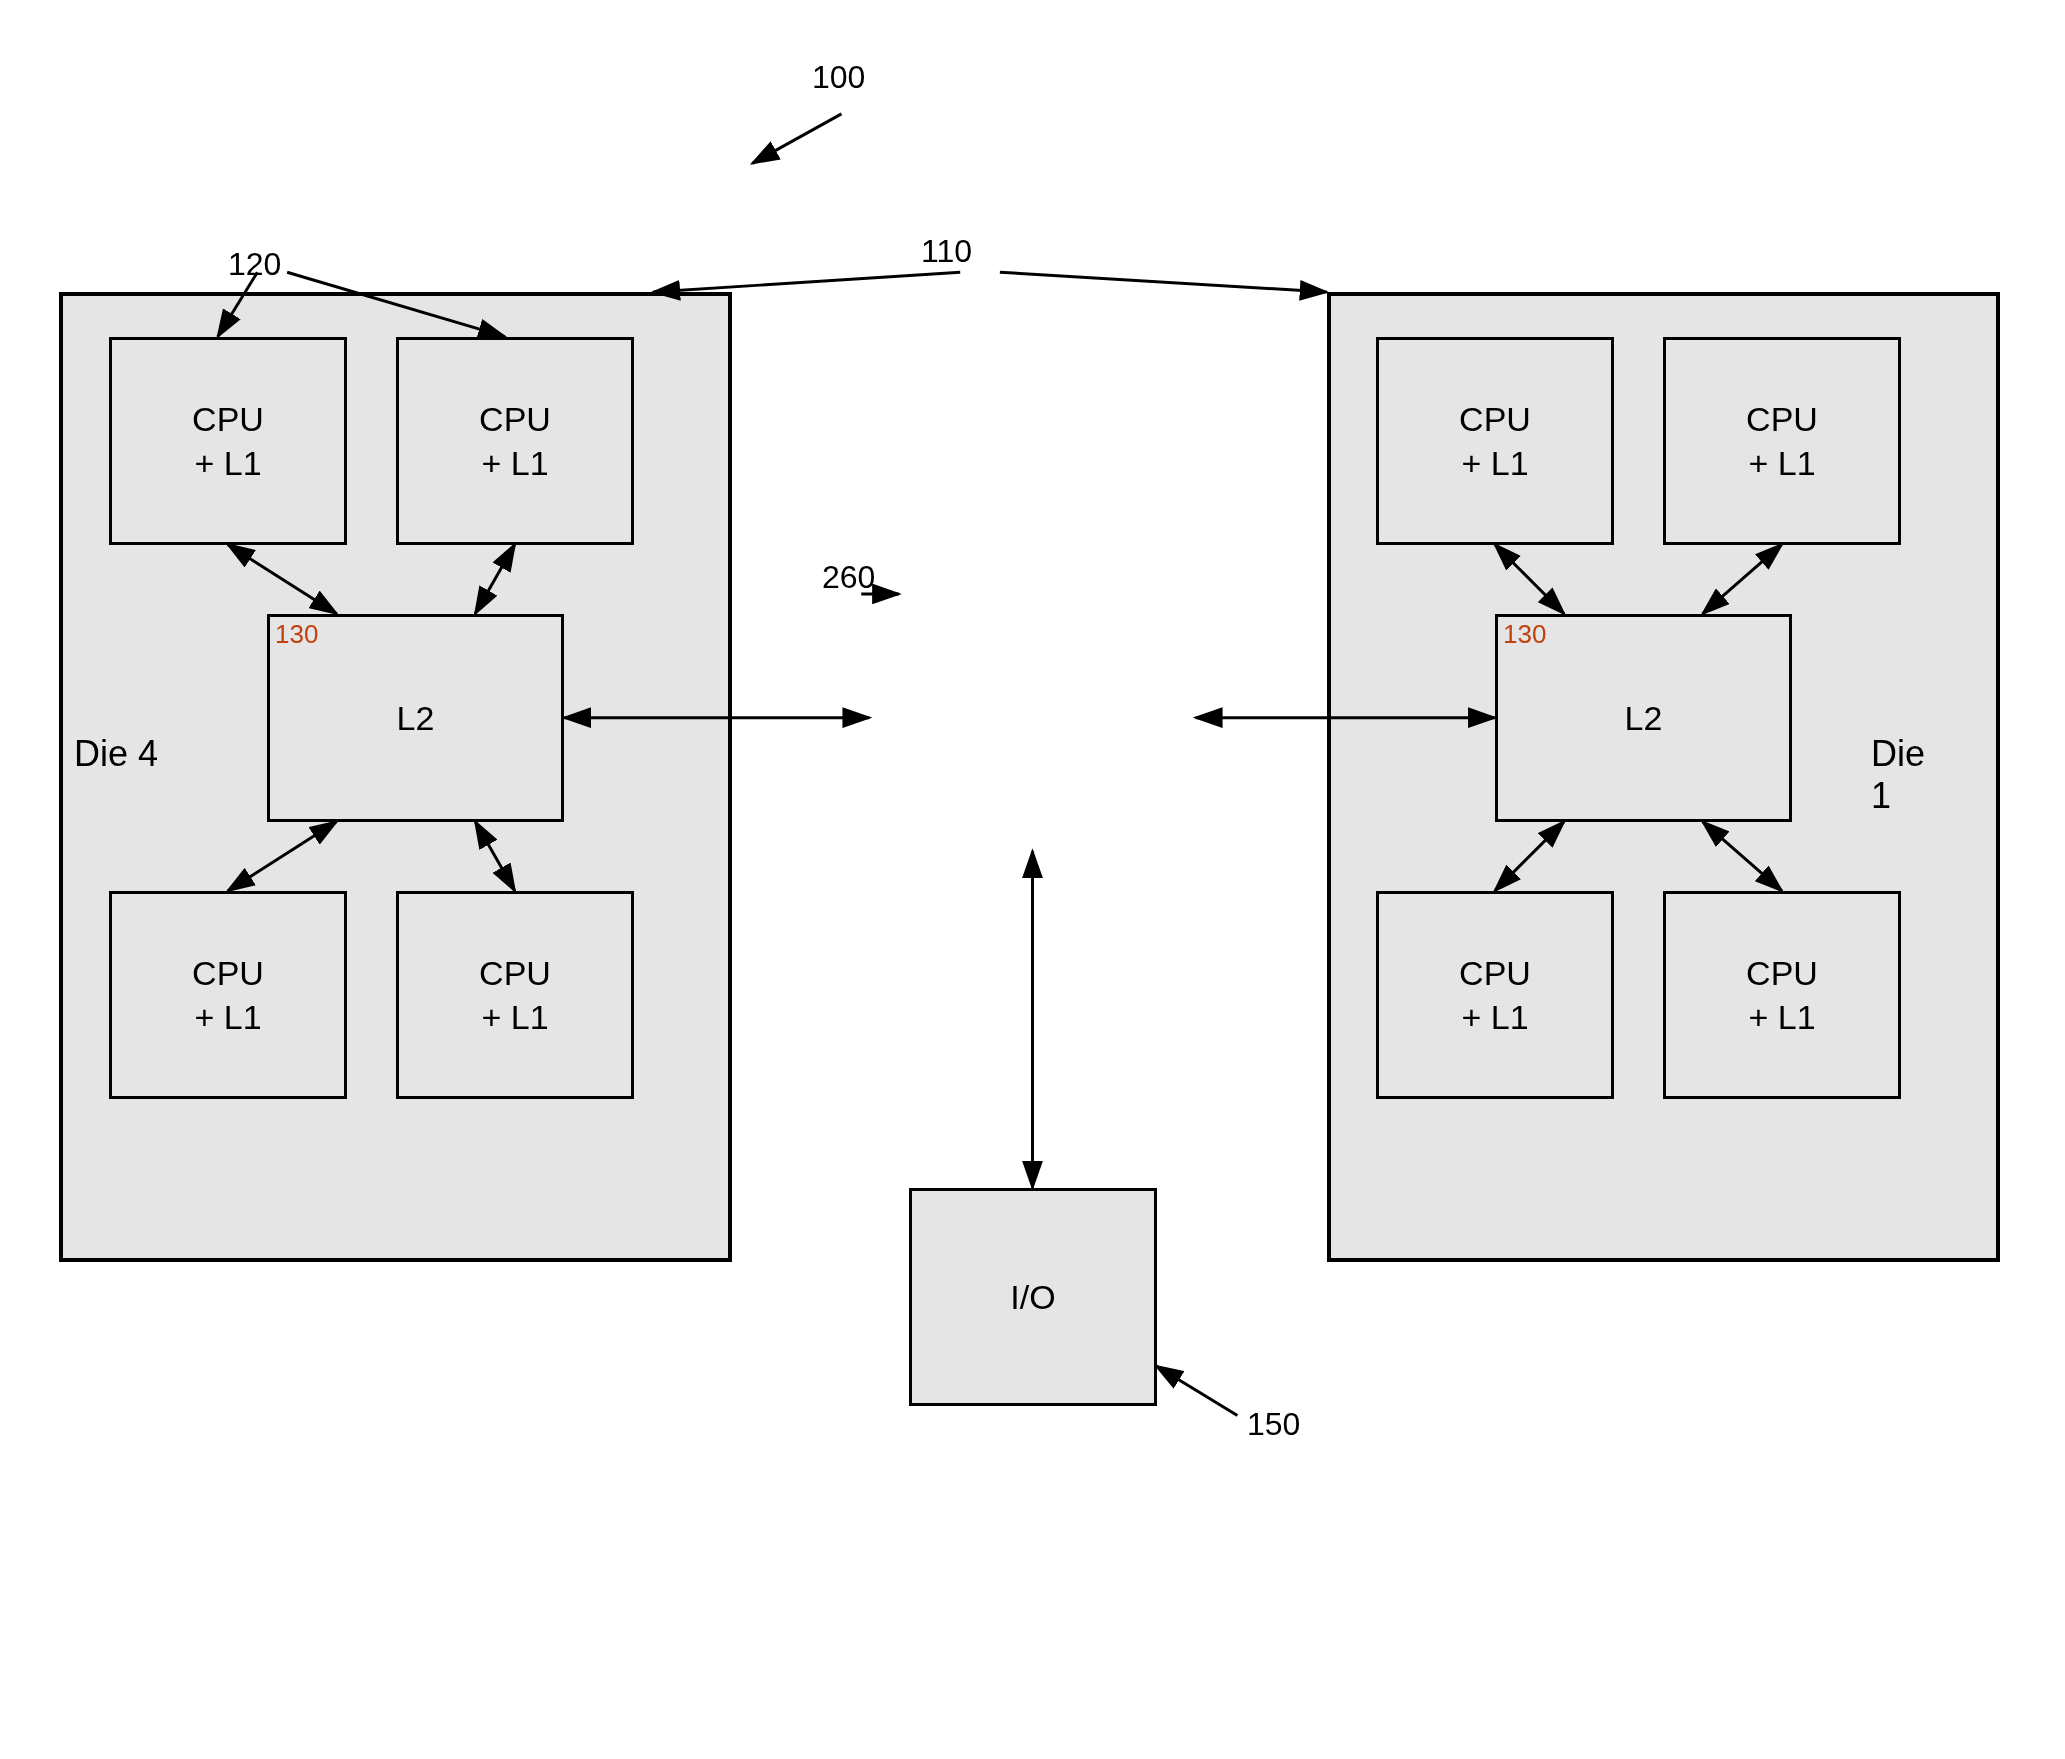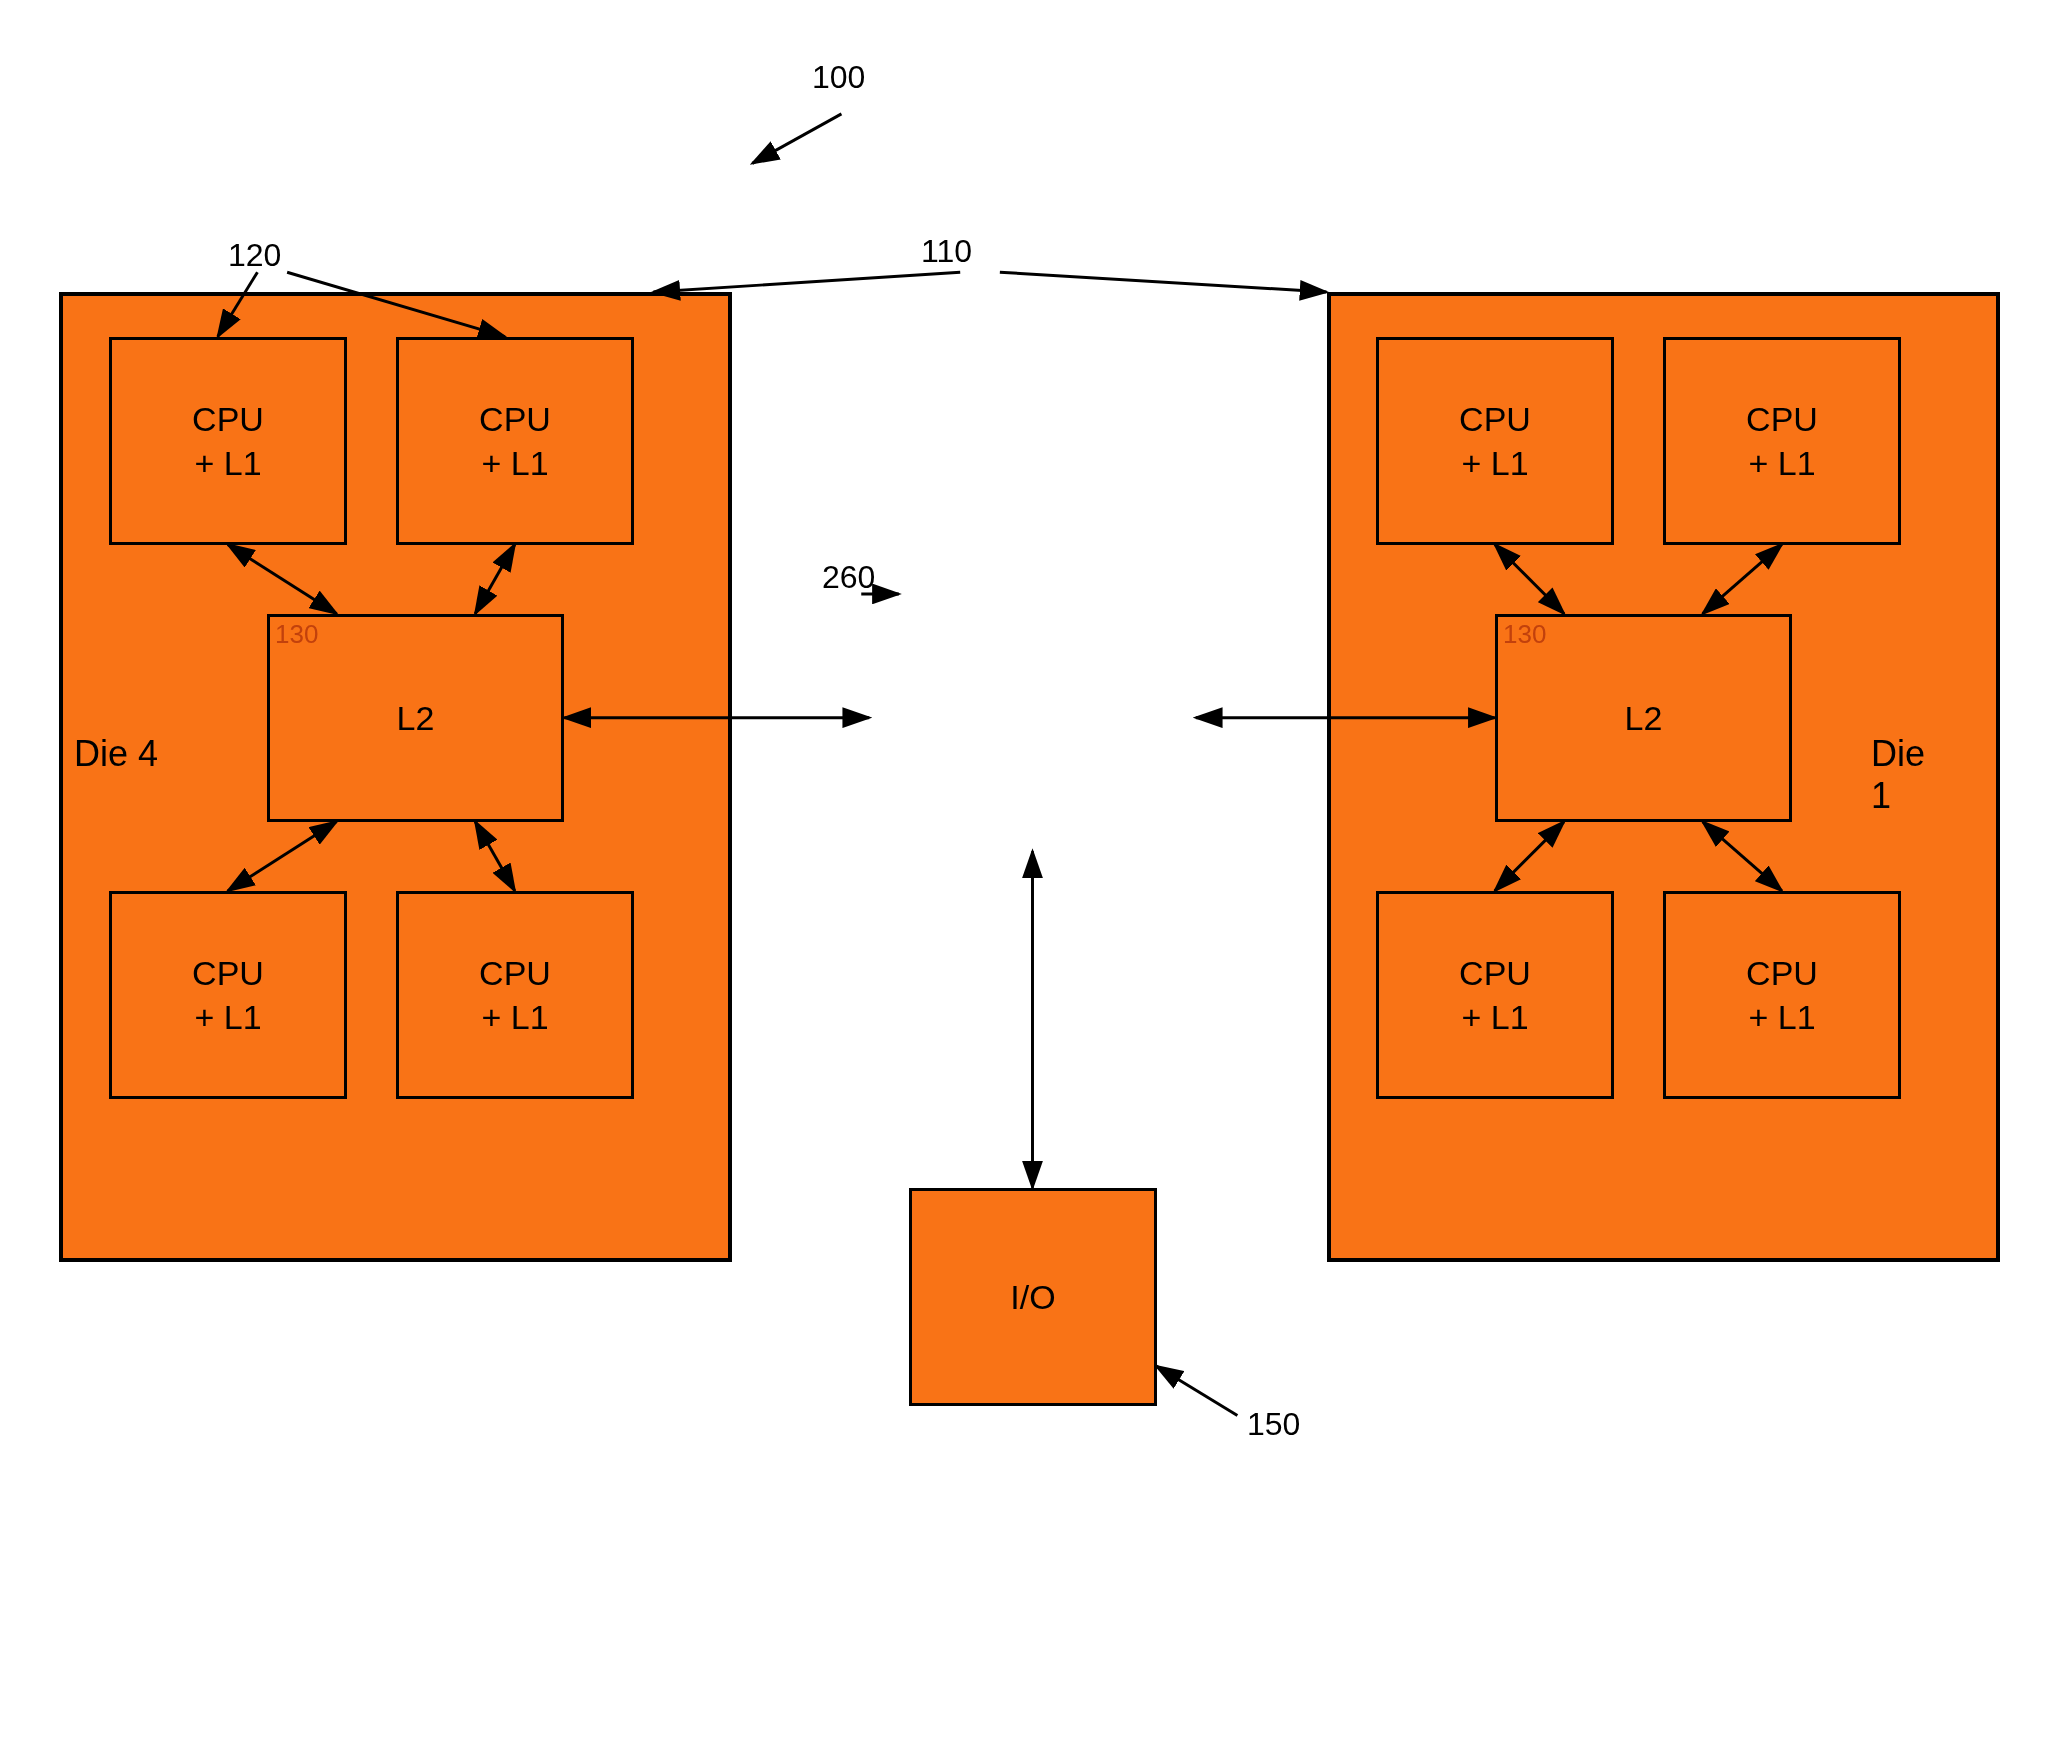--- a/index.html
+++ b/index.html
@@ -24,21 +24,21 @@
       position: absolute;
       font-size: 32px;
       font-weight: normal;
       color: #000;
     }
 
     
     .box {
       position: absolute;
       border: 3px solid #000;
-      background: #f97316;
+      background: #e5e5e5;
       display: flex;
       flex-direction: column;
       align-items: center;
       justify-content: center;
       font-size: 34px;
       line-height: 1.3;
       text-align: center;
     }
 
     .box-large {
@@ -68,21 +68,21 @@
   </style>
 </head>
 <body>
 
 <div class="diagram-container">
 
   <div class="label" style="left:812px; top:59px;">100</div>
 
   <div class="label" style="left:921px; top:233px;">110</div>
 
-  <div class="label" style="left:228px; top:237px;">120</div>
+  <div class="label" style="left:228px; top:246px;">120</div>
 
   <div class="label" style="left:822px; top:559px;">260</div>
 
   <div class="label" style="left:1247px; top:1406px;">150</div>
 
   <div class="box box-large" style="left:59px; top:292px; width:673px; height:970px;">
   </div>
 
   <div class="label" style="left:74px; top:733px; font-size:36px;">Die 4</div>
 

